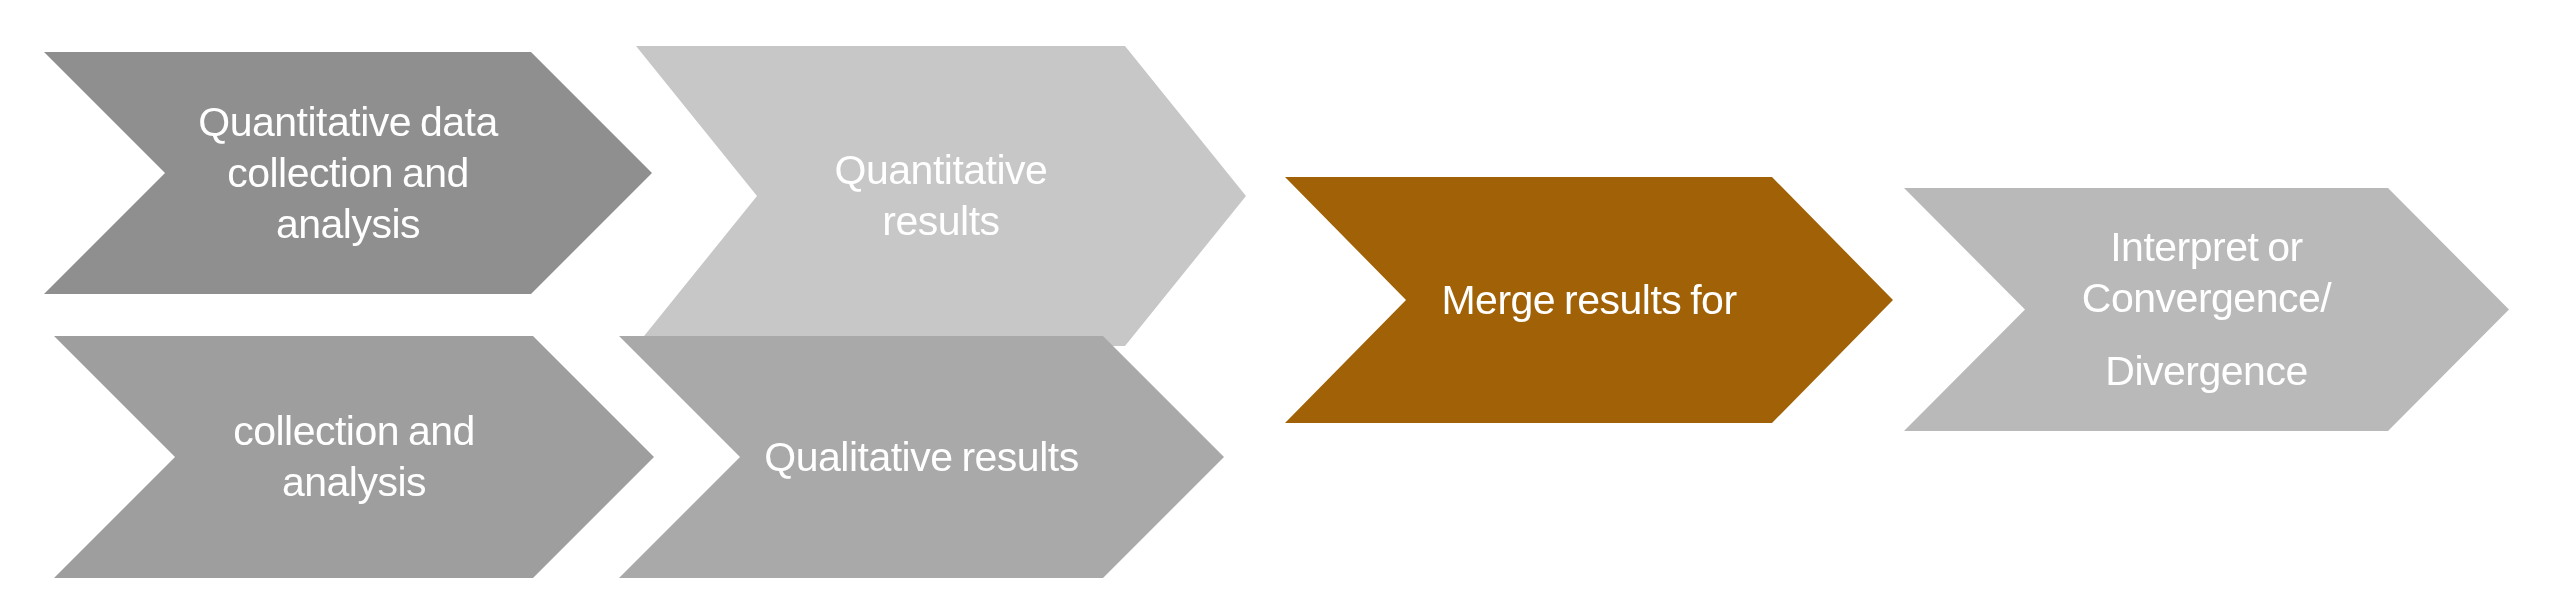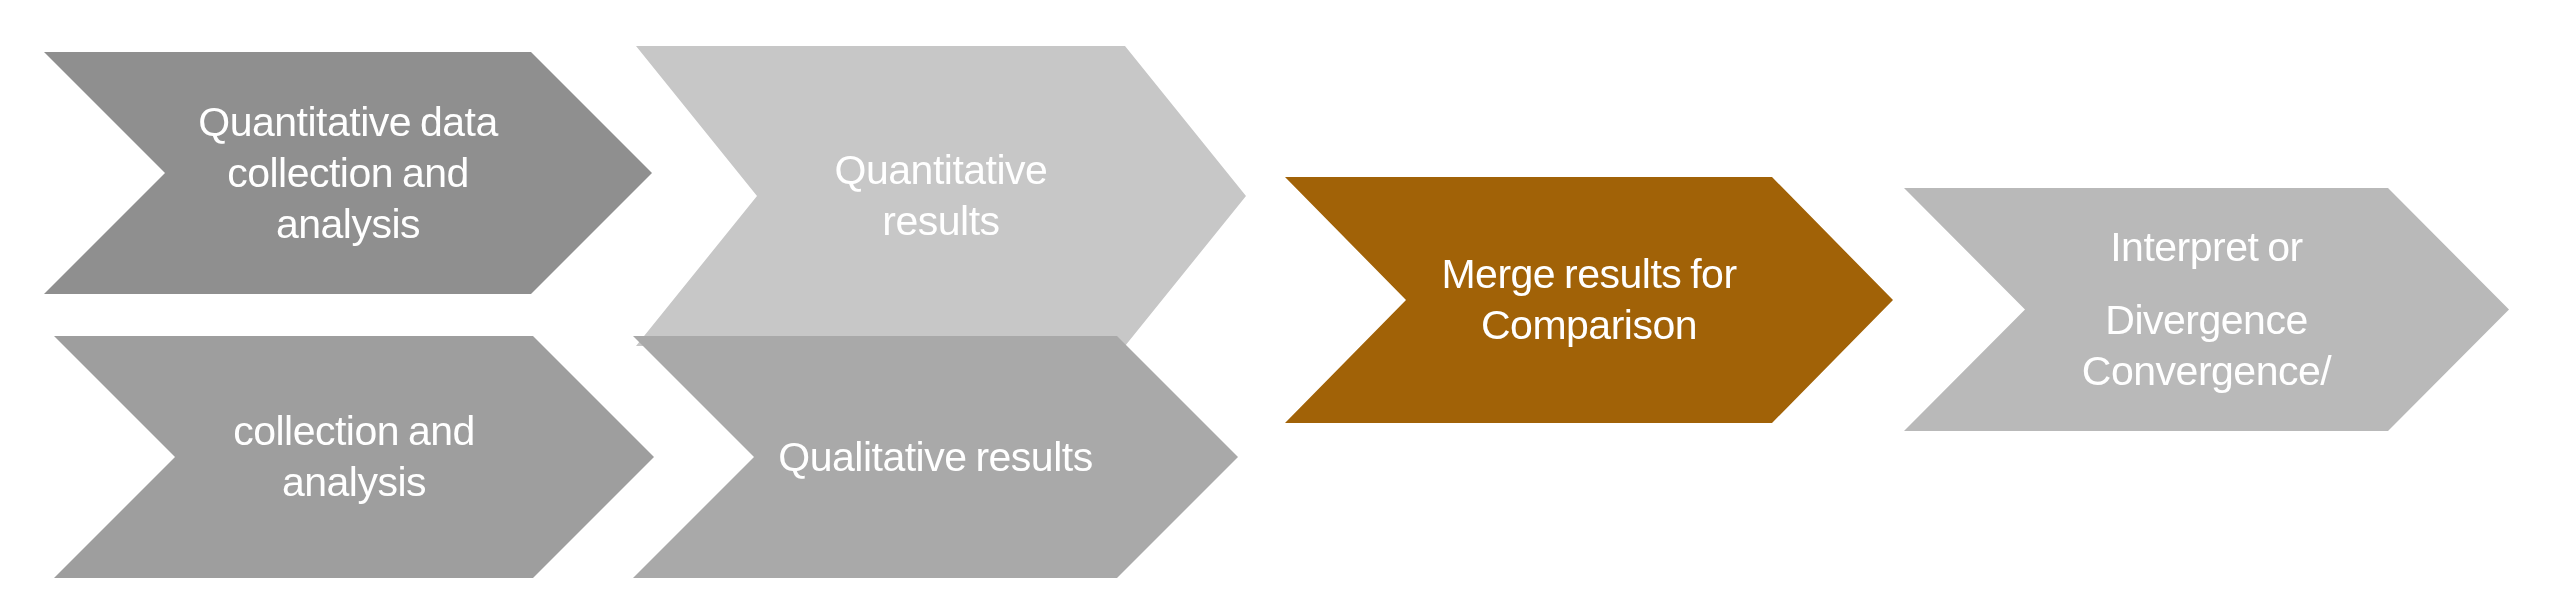--- a/index.html
+++ b/index.html
@@ -30,21 +30,21 @@
   }
   .ln{white-space:nowrap;}
   .para-gap{margin-top:21.6px;}
 
   
   #chev-quant-collect { left:44px;   top:38px;  width:608px; height:242px;margin-top:14px; }
   #chev-quant-results { left:636px;  top:46px;  width:610px; height:300px; }
   #chev-merge         { left:1285px; top:177px; width:608px; height:246px; }
   #chev-interpret     { left:1904px; top:188px; width:605px; height:243px; }
   #chev-qual-collect  { left:54px;   top:336px; width:600px; height:242px; }
-  #chev-qual-results  { left:633px;  top:336px; width:605px; height:242px; }
+  #chev-qual-results  { left:619px;  top:336px; width:605px; height:242px; }
 </style>
 </head>
 <body>
 
 <div class="canvas">
 
   <div class="chev" id="chev-quant-collect" style="background: rgb(143, 143, 143);">
     <div class="ln">Quantitative data</div>
     <div class="ln">collection and</div>
     <div class="ln">analysis</div>
@@ -59,23 +59,22 @@
     <div class="ln">collection and</div>
     <div class="ln">analysis</div>
   </div>
 
   <div class="chev" id="chev-qual-results" style="background: rgb(169, 169, 169);">
     <div class="ln">Qualitative results</div>
   </div>
 
   <div class="chev" id="chev-merge" style="background: #a16207;">
     <div class="ln">Merge results for</div>
-    <div class="ln">Comparison</div>
   </div>
 
   <div class="chev" id="chev-interpret" style="background: rgb(185, 185, 185);">
     <div class="ln">Interpret or</div>
+    <div class="ln">Convergence/</div>
     <div class="ln para-gap">Divergence</div>
-    <div class="ln">Convergence/</div>
   </div>
 
 </div>
 
 
 </body></html>

